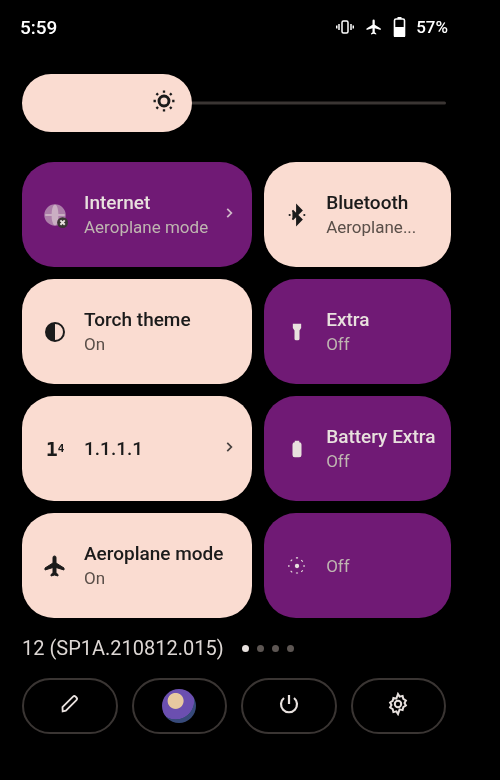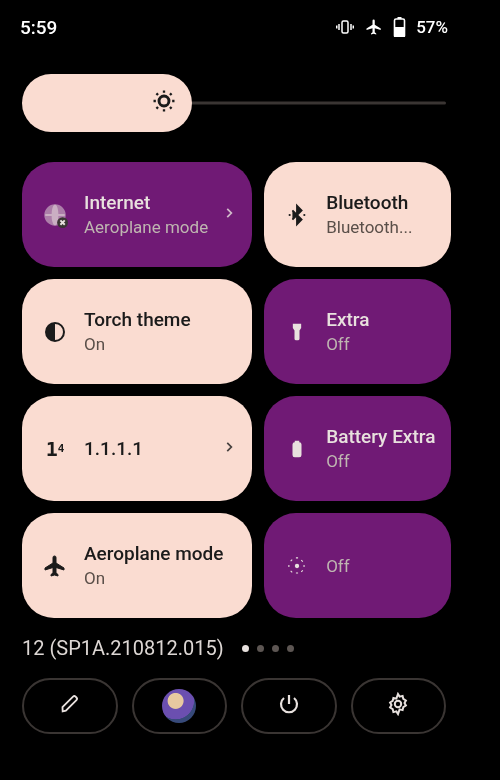--- a/index.html
+++ b/index.html
@@ -118,21 +118,21 @@
     <div class="tile on">
       <span class="iconwrap">
         <svg width="22" height="26" viewBox="0 0 24 24" fill="none" stroke-width="2">
             <path d="M7 7l10 10-5 5V2l5 5L7 17"></path>
             <circle cx="4" cy="12" r="1.2" fill="#1b1b1b" stroke="none"></circle>
             <circle cx="20" cy="12" r="1.2" fill="#1b1b1b" stroke="none"></circle>
           </svg>
       </span>
       <div class="texts">
         <div class="title">Bluetooth</div>
-        <div class="subtitle">Bluetooth...</div>
+        <div class="subtitle">Aeroplane...</div>
       </div>
     </div>
 
     <div class="tile on">
       <span class="iconwrap">
         <svg width="24" height="24" viewBox="0 0 24 24" stroke-width="2">
             <circle cx="12" cy="12" r="9" fill="none"></circle>
             <path d="M12 3a9 9 0 0 0 0 18z" stroke="none"></path>
           </svg>
       </span>

